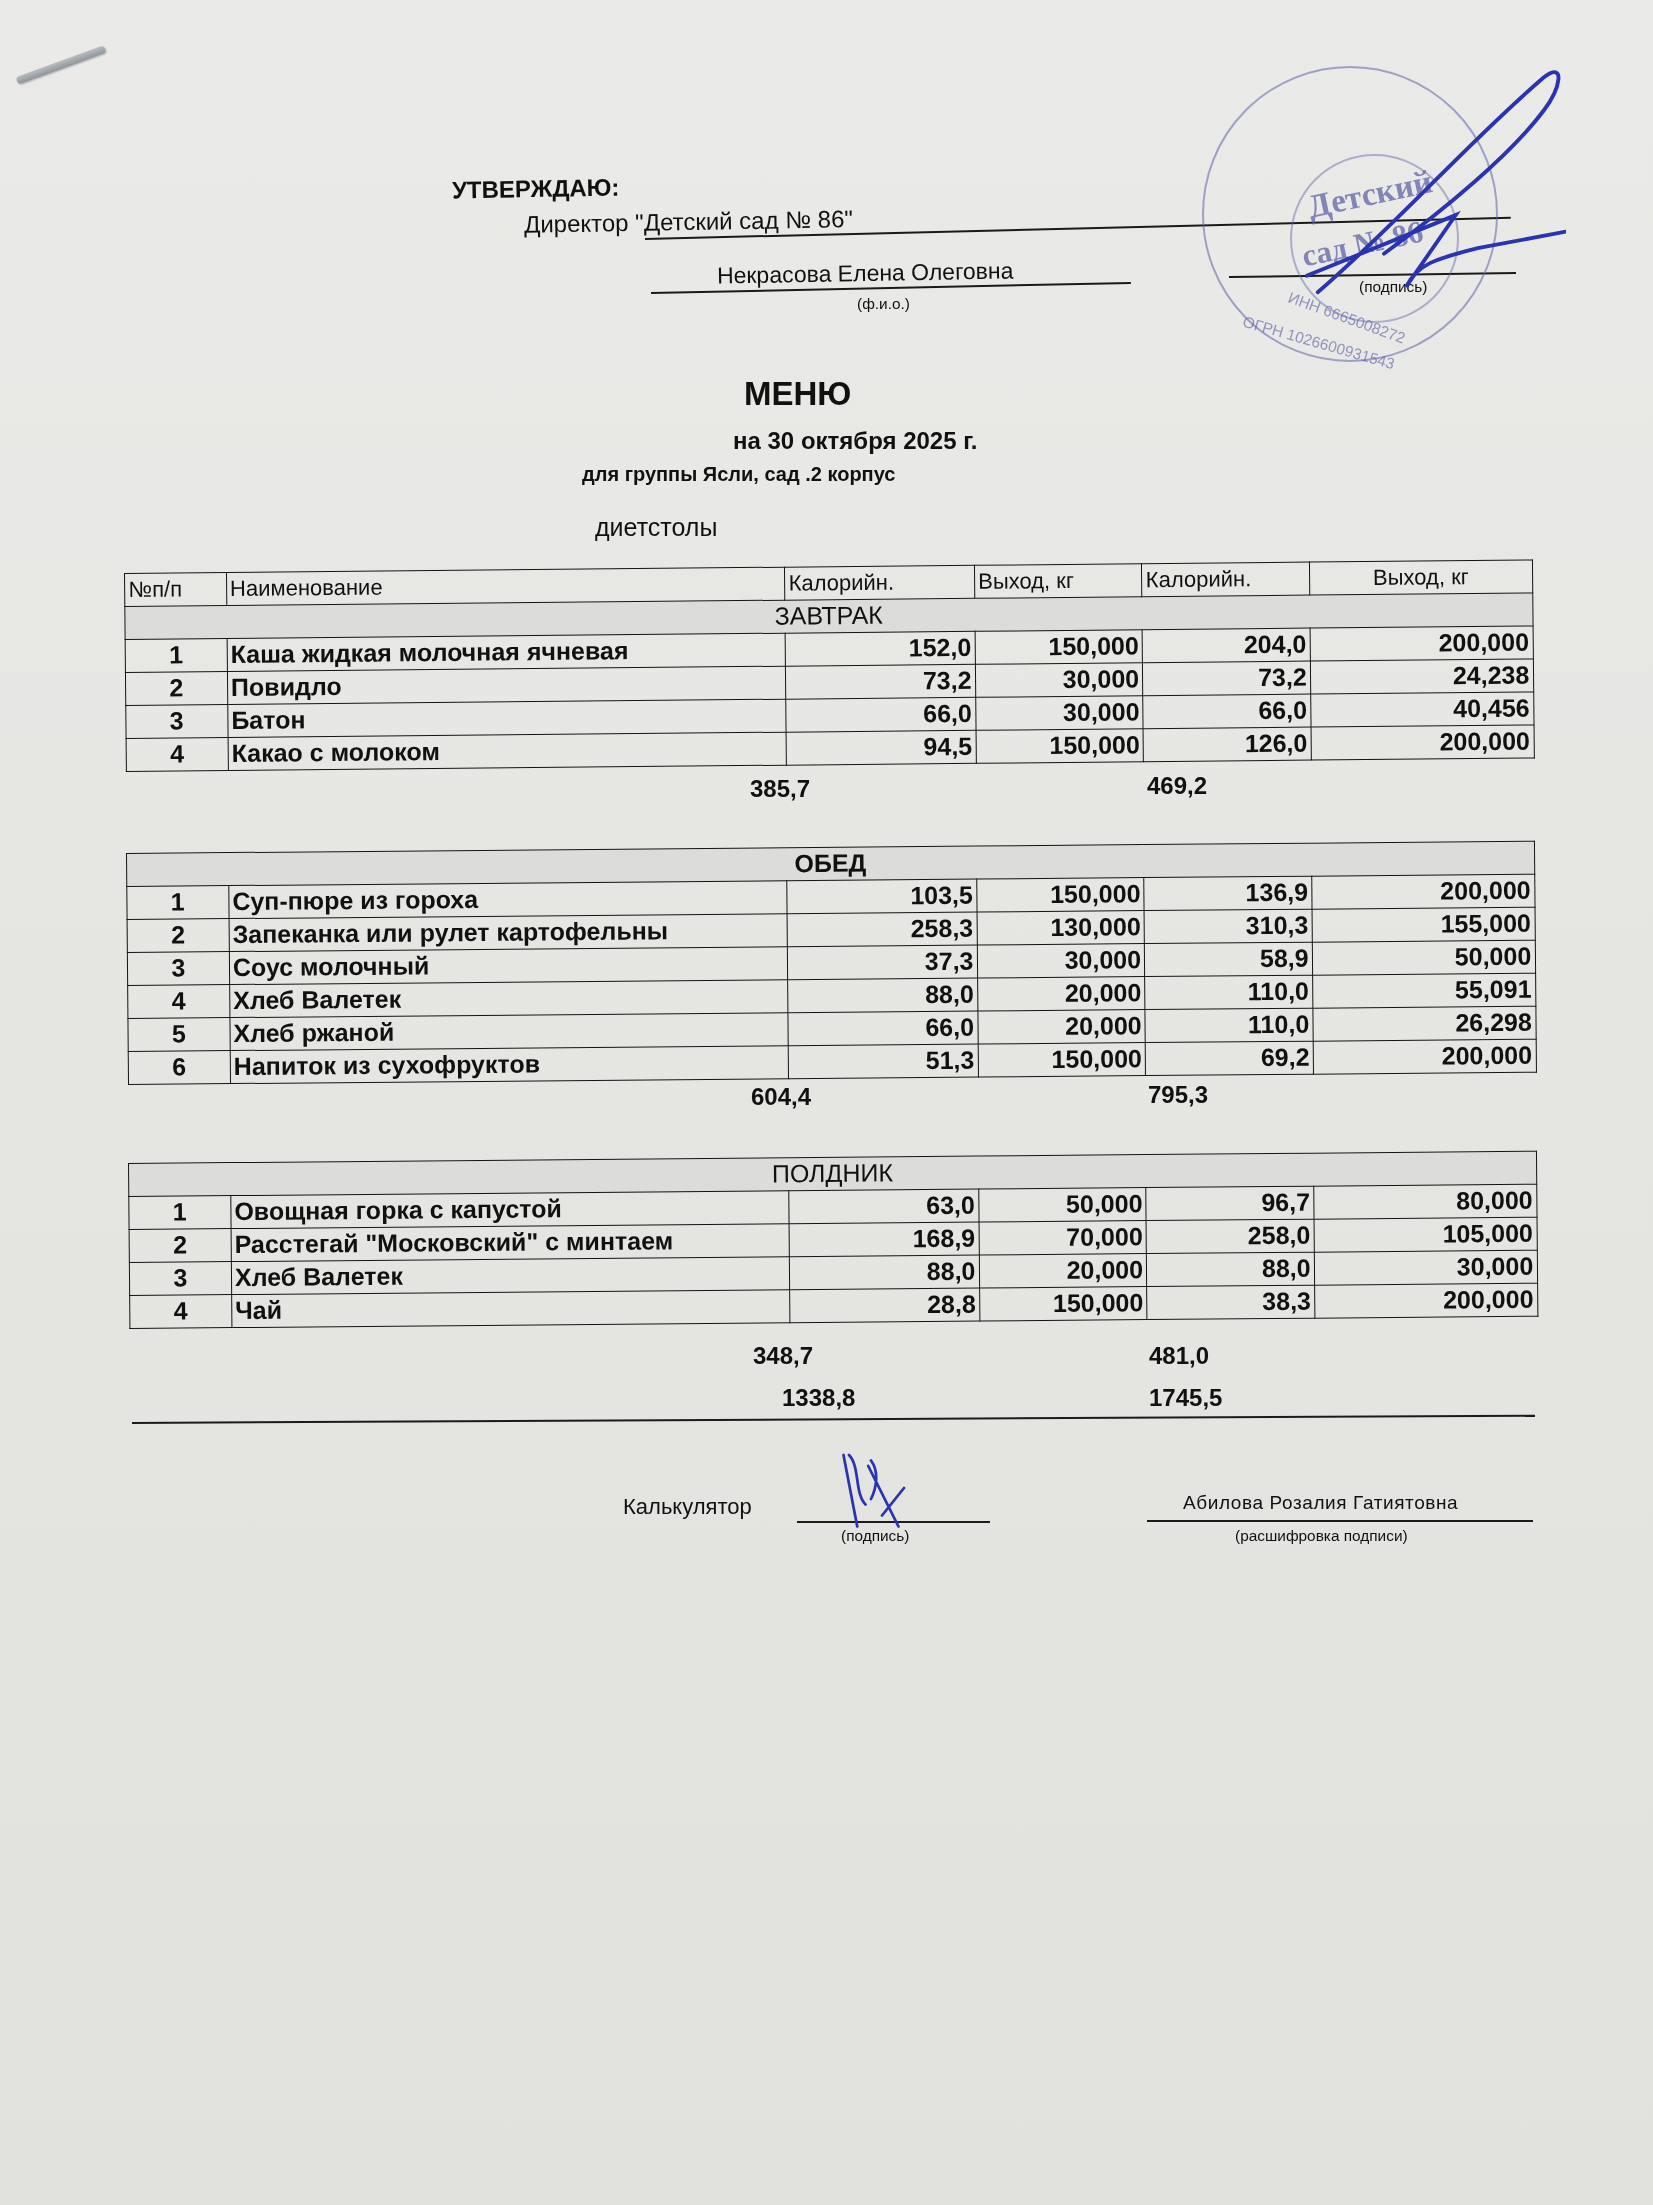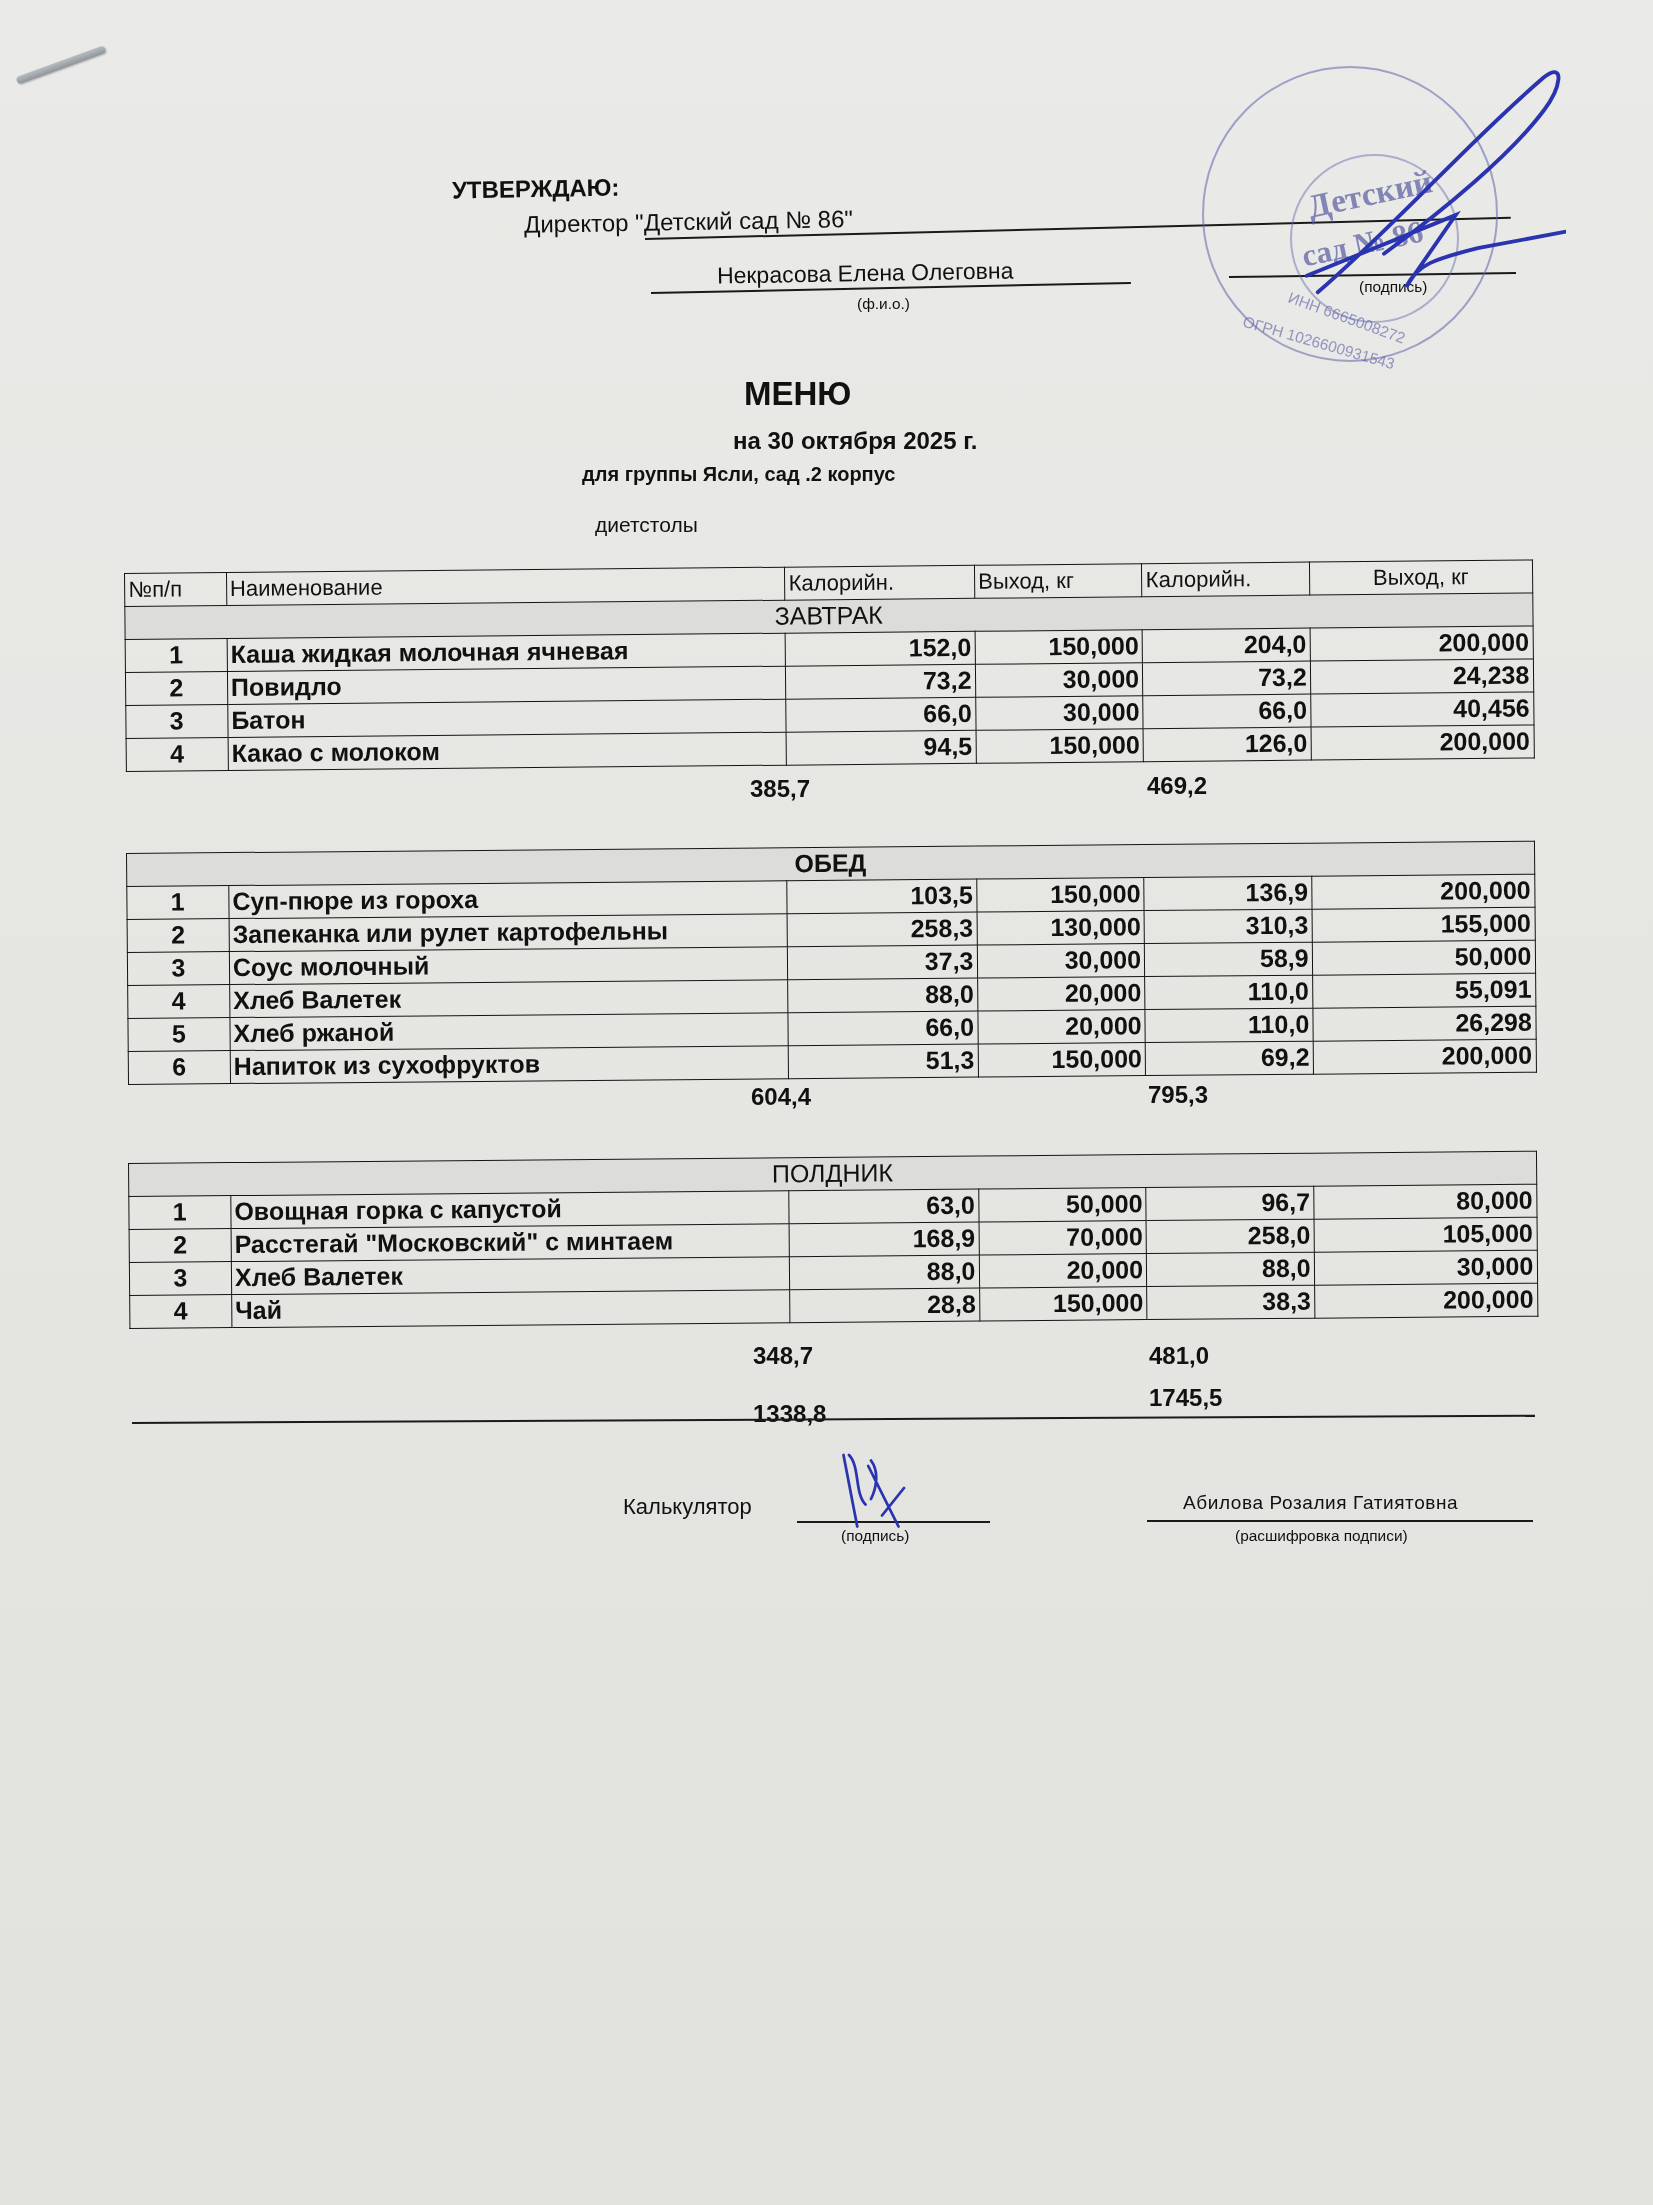--- a/index.html
+++ b/index.html
@@ -40,21 +40,21 @@
       position: absolute; left: 1290px; top: 154px; width: 165px; height: 165px;
       border-radius: 50%; border: 2.2px solid rgba(95,100,170,0.45);
     }
     .stamp-text { position: absolute; color: rgba(85,90,160,0.7); font-family: "Liberation Serif", serif; font-weight: bold; }
     .stamp-ring-text { position: absolute; color: rgba(85,90,160,0.6); font-size: 15.4px; }
 
     
     .menu-title { left: 744px; top: 375px; font-size: 33px; font-weight: bold; }
     .menu-date { left: 733px; top: 427px; font-size: 24px; font-weight: bold; }
     .menu-group { left: 582px; top: 463px; font-size: 20px; font-weight: bold; }
-    .menu-diet { left: 595px; top: 513px; font-size: 21px; }
+    .menu-diet { left: 595px; top: 513px; font-size: 25px; }
 
     
     table.menu {
       position: absolute; border-collapse: collapse;
       font-size: 25px; font-weight: bold;
       transform-origin: left top;
     }
     table.menu td, table.menu th {
       border: 1.7px solid #141414; padding: 0 3.3px; height: 32px; line-height: 27.6px;
     }
@@ -249,21 +249,21 @@
     <td class="c-name">Чай</td>
     <td class="c-val1">28,8</td>
     <td class="c-val2">150,000</td>
     <td class="c-val3">38,3</td>
     <td class="c-val4">200,000</td>
   </tr>
 </tbody>
   </table>
 <div class="total" style="left:753px; top:1342px;">348,7</div>
 <div class="total" style="left:1149px; top:1342px;">481,0</div>
-<div class="total" style="left:753px; top:1384px;margin-top:16px;">1338,8</div>
+<div class="total" style="left:782px; top:1384px;">1338,8</div>
 <div class="total" style="left:1149px; top:1384px;">1745,5</div>
 <div class="line" style="left:132px; top:1422px; width:1403px; transform:rotate(-0.3deg); height:1.7px;"></div>
 
 <div class="abs calc-label">Калькулятор</div>
 <div class="line" style="left:797px; top:1521px; width:193px;"></div>
 <svg class="abs" style="left:827px; top:1444px;" width="99" height="88" viewBox="0 0 180 160">
   <path d="M30 20 L 55 150 M40 20 C 60 40, 50 90, 70 110 M80 30 C 95 50, 90 80, 80 100 M75 40 L 130 150 M100 130 L 140 80" fill="none" stroke="#2a34b0" stroke-width="5" stroke-linecap="round"></path>
 </svg>
 <div class="abs calc-sig-caption">(подпись)</div>
 <div class="abs calc-name">Абилова  Розалия  Гатиятовна</div>

